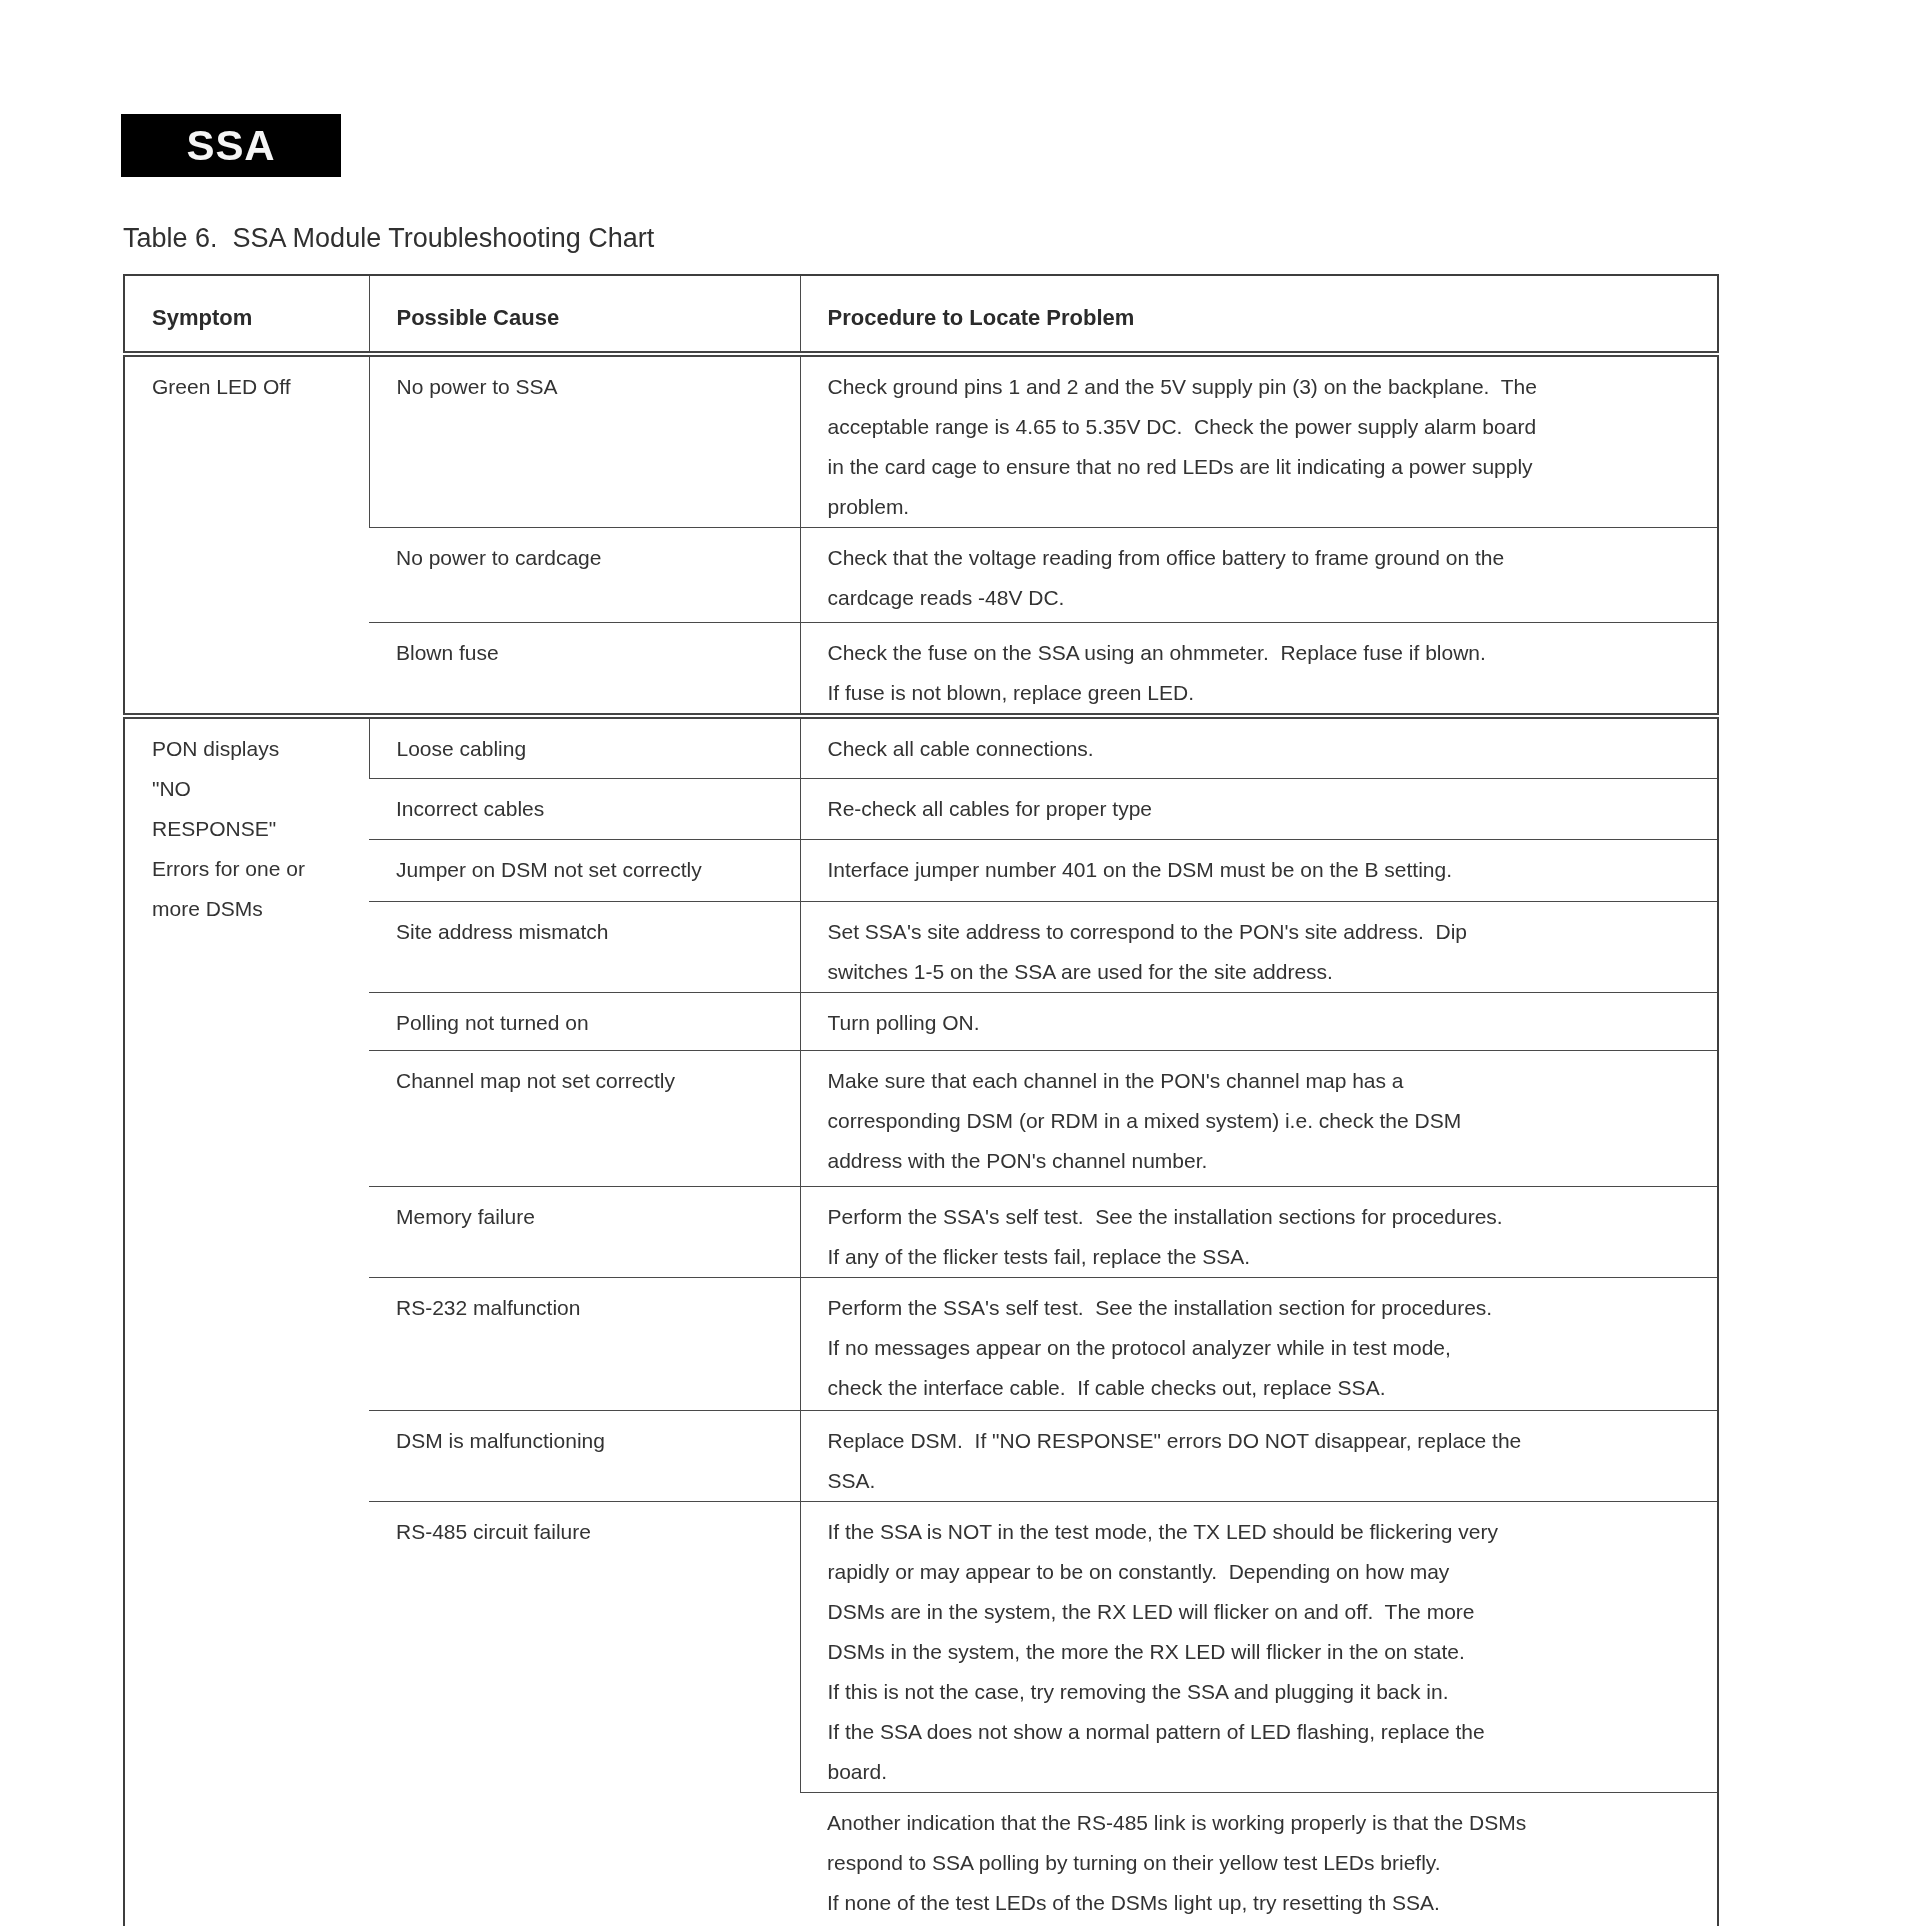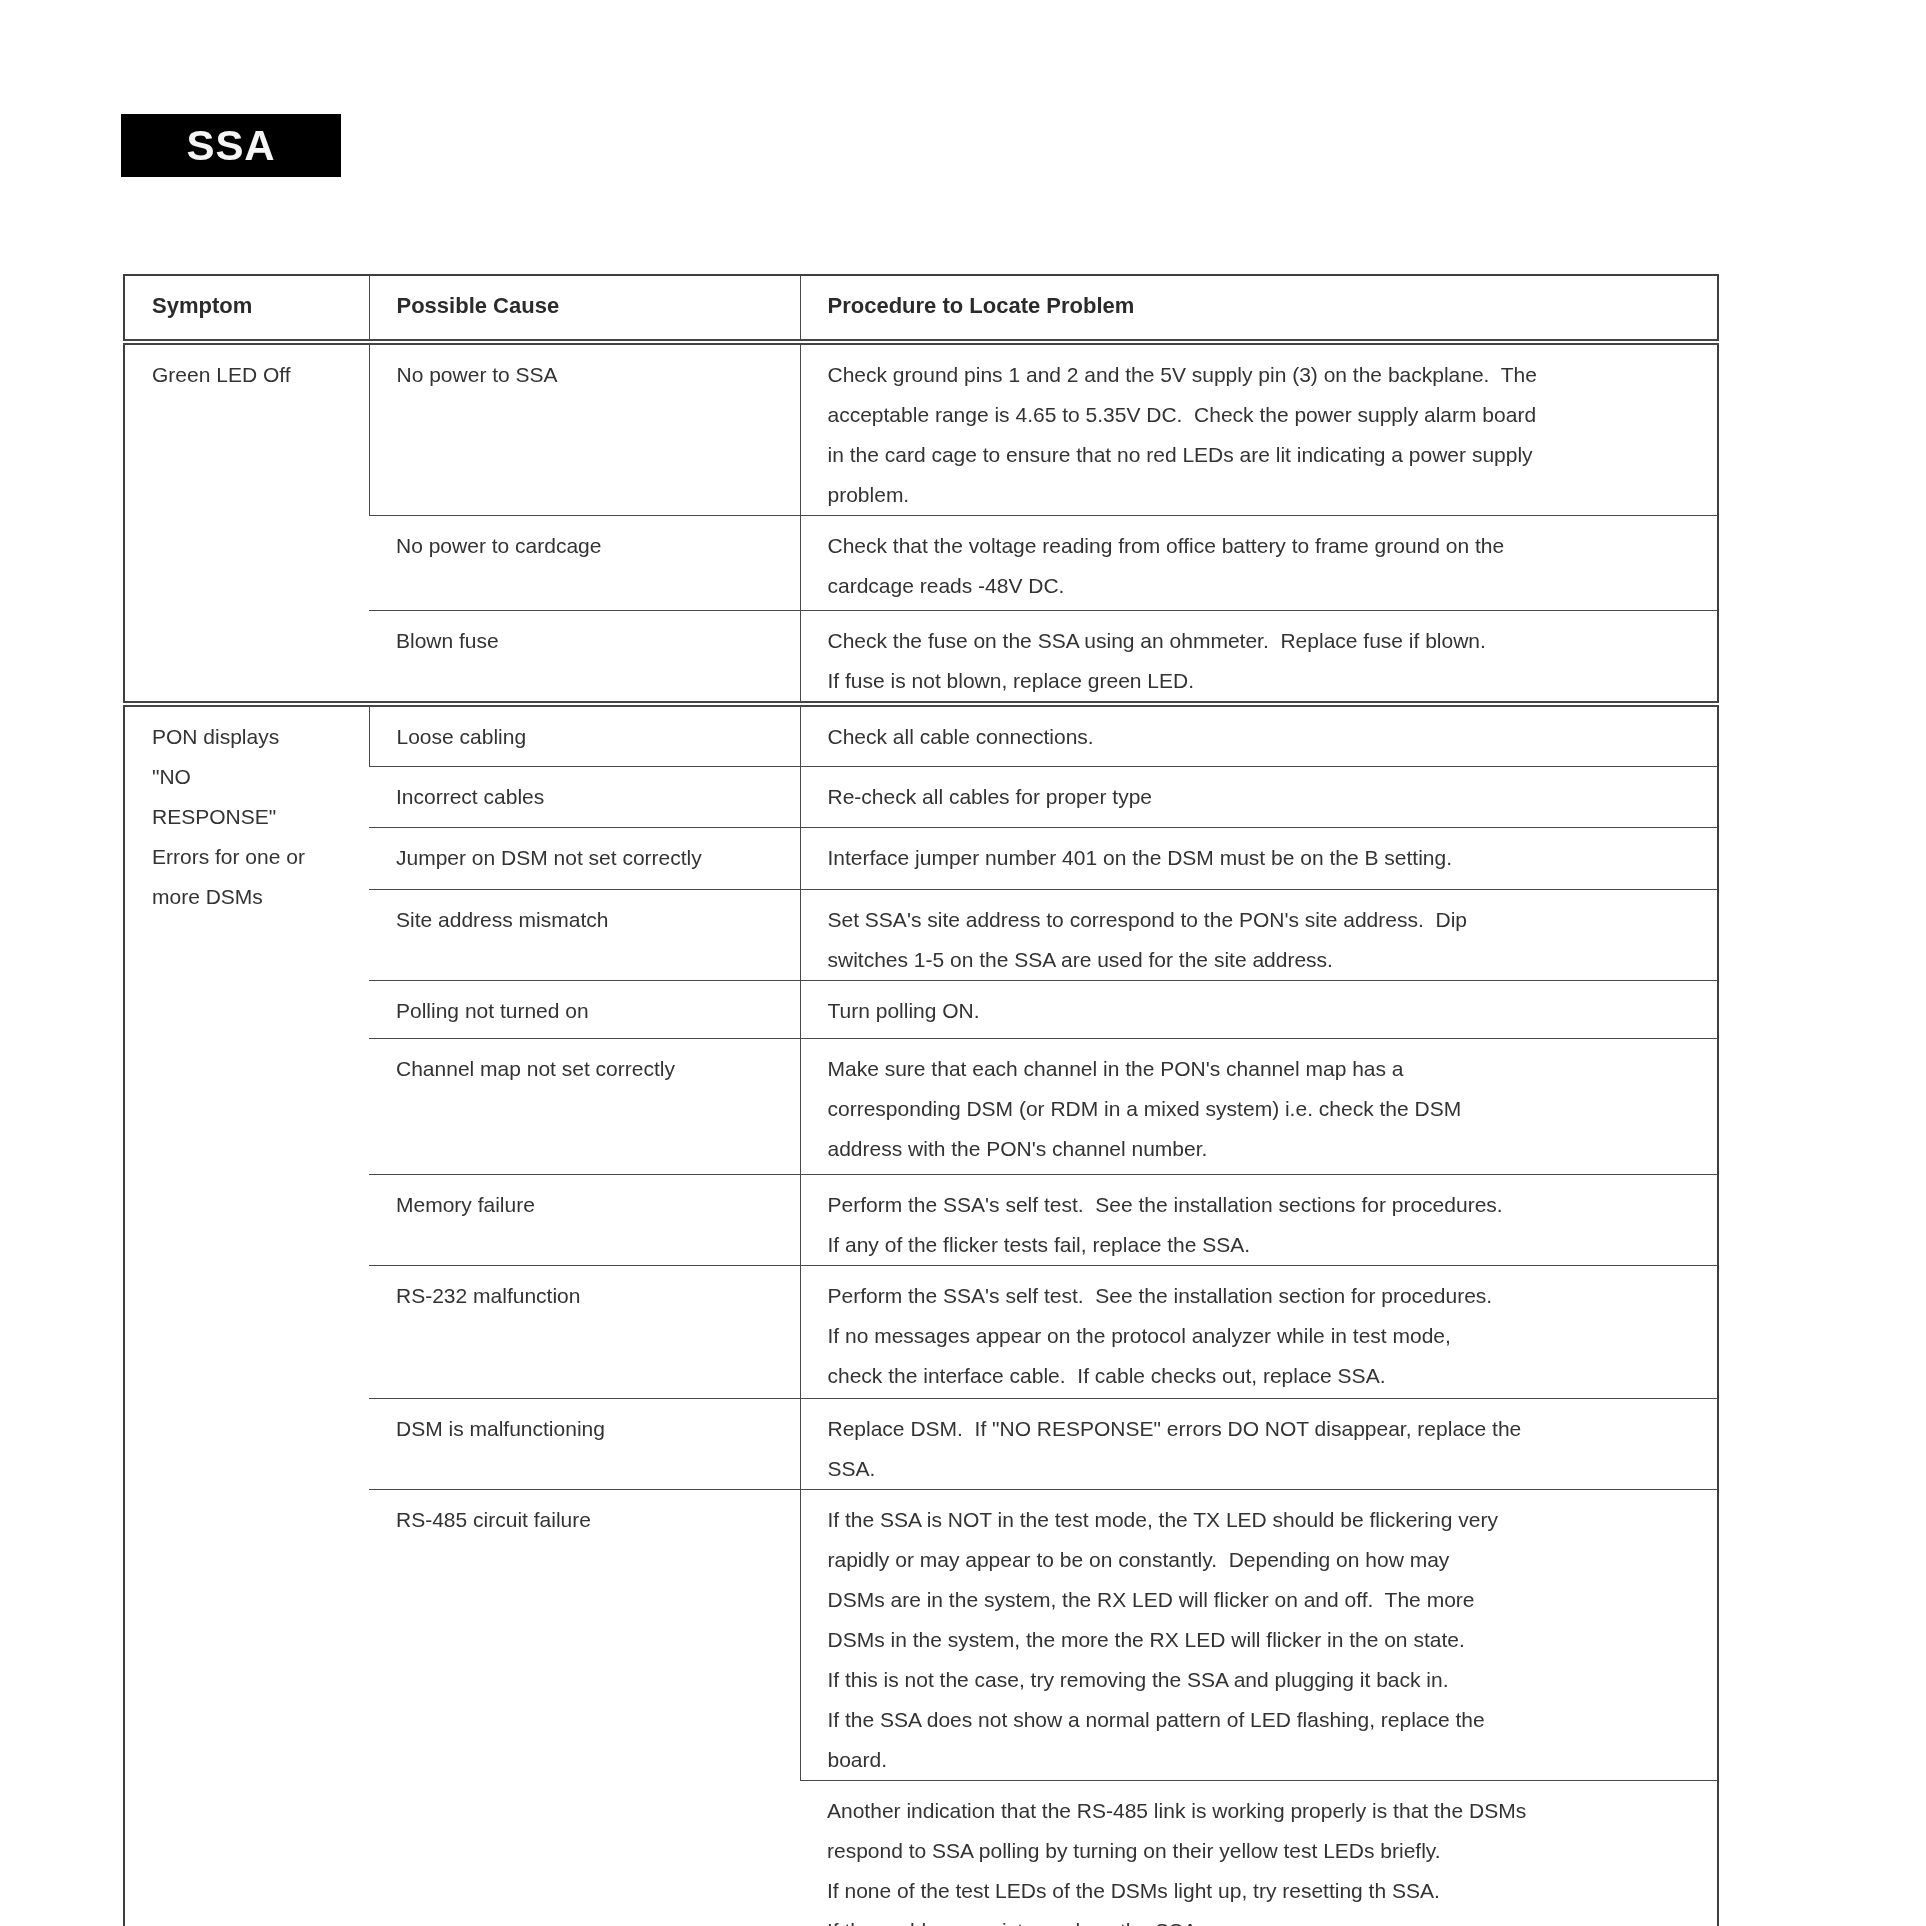--- a/index.html
+++ b/index.html
@@ -51,37 +51,38 @@
     color: #333333;
     padding: 10px 15.4px 0 27px;
     white-space: pre-wrap;
     overflow: hidden;
   }
   #tbl th {
     font-weight: bold;
     font-size: 22px;
     color: #2b2b2b;
     height: 53px;
-    padding-top: 10px;
+    padding-top: 22px;
     border-bottom: 6.2px double #444444;
   }
   #tbl th + th, #tbl td + td { border-left: 1.9px solid #4a4a4a; }
   td.symptom, td.cause { padding-top: 17px; }
   tr.row-sep > td { border-top: 1.9px solid #4a4a4a; }
   tr.group-sep > td { border-top: 6.2px double #444444; }
 </style>
 </head>
 <body>
 
 <div id="page">
 
   <div id="badge">
     <span>SSA</span>
   </div>
 
+  <div id="title">Table 6.  SSA Module Troubleshooting Chart</div>
 
   <div id="tblwrap">
     <table id="tbl">
       <colgroup>
         <col style="width:245px">
         <col style="width:431px">
         <col style="width:918px">
       </colgroup>
       <thead>
         <tr>

